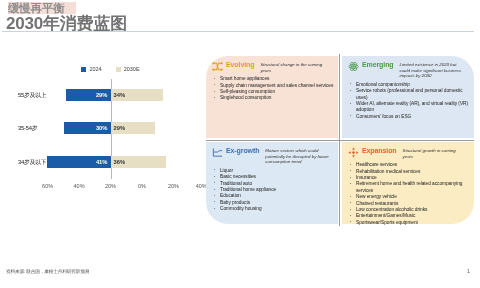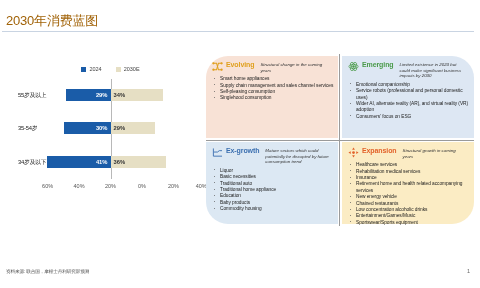--- a/index.html
+++ b/index.html
@@ -14,21 +14,21 @@
   
   .title-zone { position: absolute; left: 4px; top: 1px; width: 470px; height: 30px; }
   .title-ghost {
     position: absolute; left: 4px; top: 1px;
     font-size: 11.5px; font-weight: 700; color: #8d8d8d;
     background: #f4ded7; line-height: 12px; letter-spacing: -0.2px;
     width: 68px; white-space: normal; word-break: break-all;
   }
   .title-main {
     position: absolute; left: 2px; top: 11px;
-    font-size: 13px; font-weight: 400; color: #a16207;
+    font-size: 17px; font-weight: 700; color: #737373;
     letter-spacing: -0.2px; white-space: nowrap;
   }
   .title-rule {
     position: absolute; left: 2px; top: 31px; width: 472px;
     height: 1px; background: #c9d4e2;
   }
 
   
   .chart-block { position: absolute; left: 18px; top: 60px; width: 185px; height: 155px; }
   .chart-title {
@@ -122,20 +122,21 @@
     position: absolute; right: 10px; top: 268px;
     font-size: 5.5px; color: #666;
   }
 </style>
 </head>
 <body>
 
 <div class="slide">
 
   <div class="title-zone">
+    <div class="title-ghost">缓慢再平衡</div>
     <div class="title-main">2030年消费蓝图</div>
   </div>
   <div class="title-rule"></div>
 
   <div class="chart-block">
 
     <div class="legend">
       <div class="legend-item">
         <span class="legend-swatch" style="background:#1a5ca8"></span>
         <span class="legend-label">2024</span>

